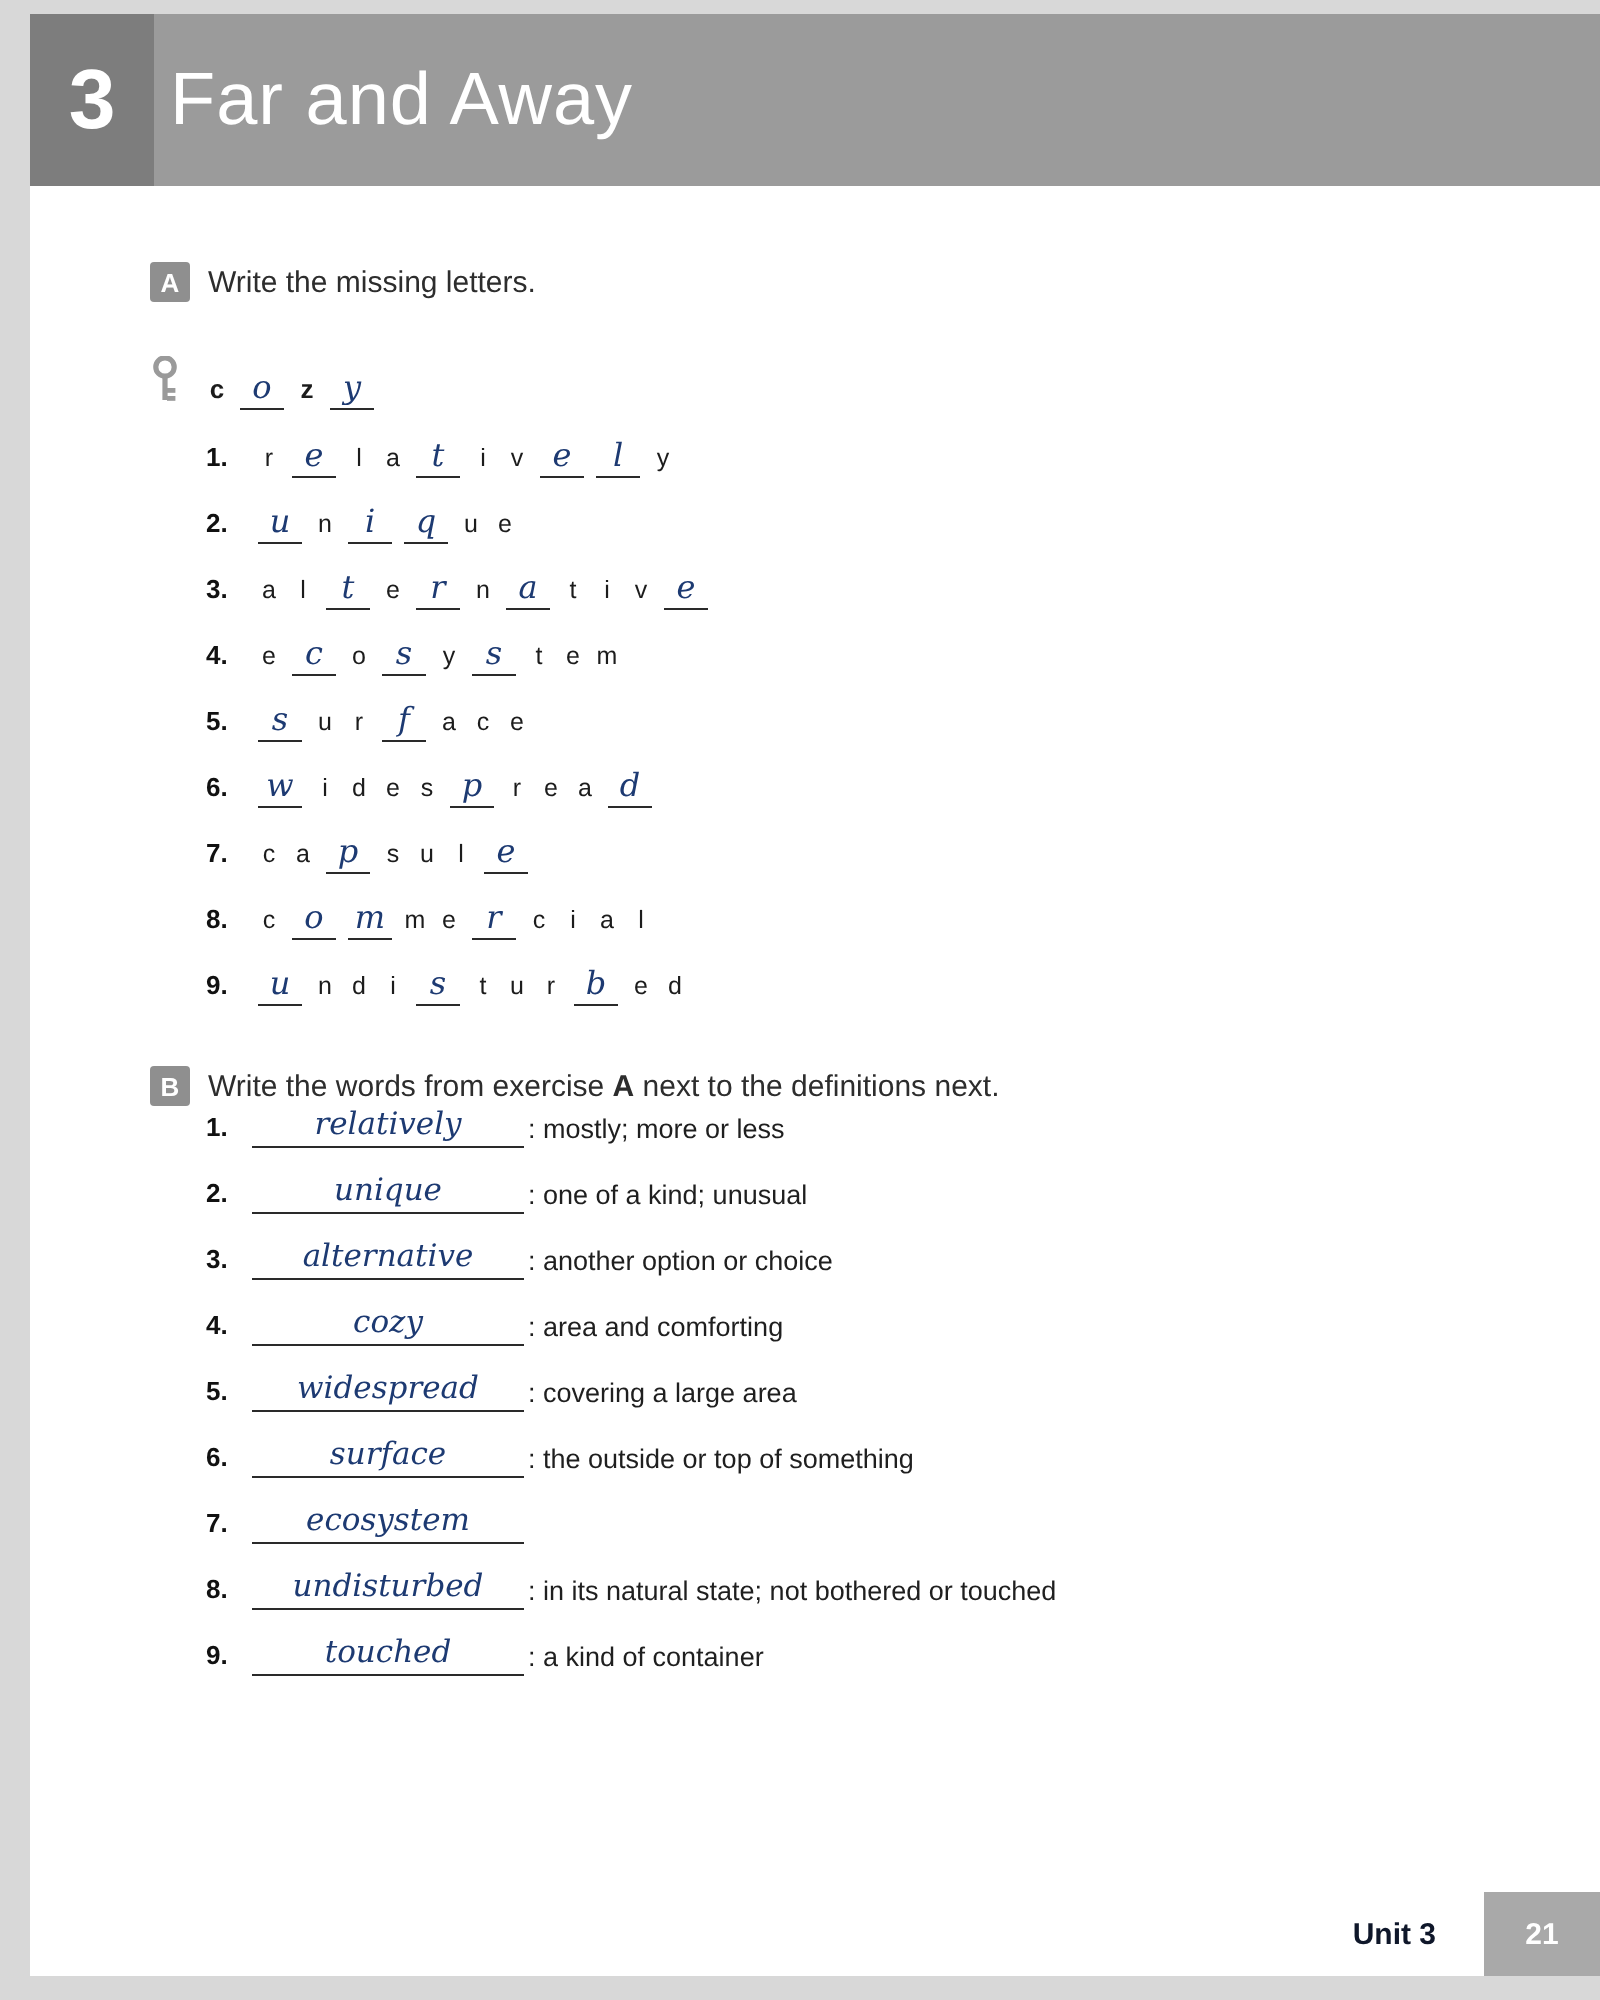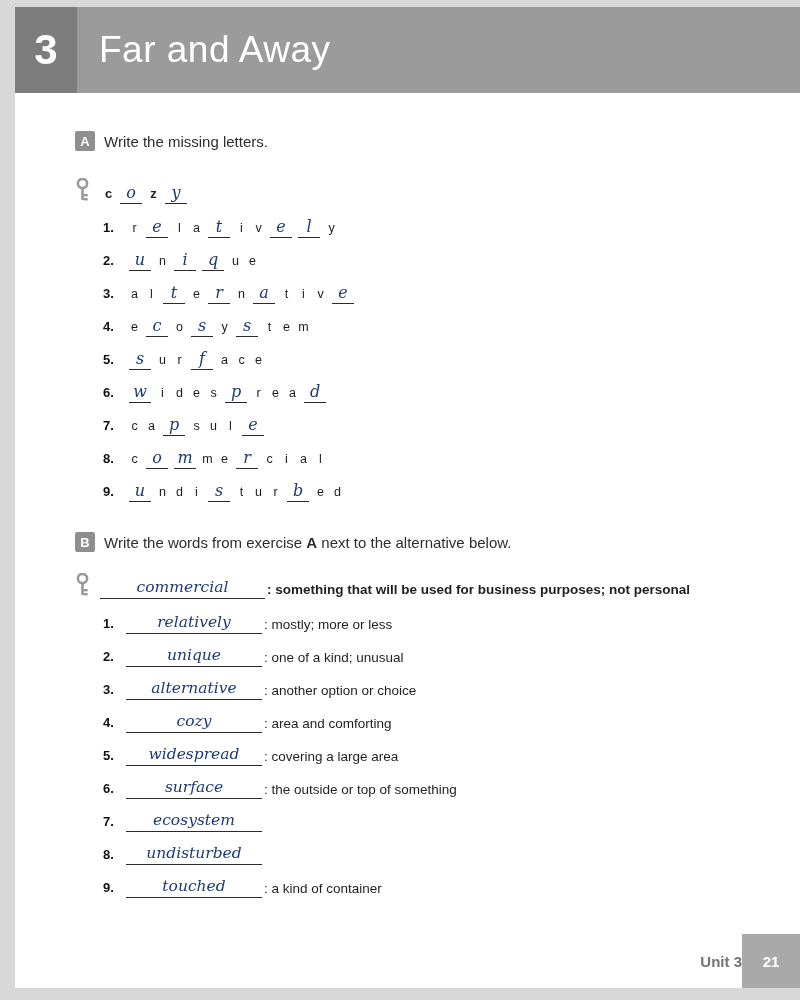--- a/index.html
+++ b/index.html
@@ -19,21 +19,21 @@
     height:86px; background:#9b9b9b;
     display:flex; align-items:center;
   }
   .unit-num {
     width:62px; height:86px; background:#7d7d7d;
     color:#fff; font-size:42px; font-weight:bold;
     display:flex; align-items:center; justify-content:center;
   }
   .unit-title {
     color:#fff; font-size:37px; font-weight:400;
-    padding-left:22px; letter-spacing:0.5px;text-align:center;
+    padding-left:8px; letter-spacing:0.5px;text-align:center;
   }
   
   .content { padding-left:60px; }
   .sec-head { display:flex; align-items:center; gap:9px; margin-top:38px; }
   .sec-b .sec-head { margin-top:30px; }
   .sec-label {
     width:20px; height:20px; background:#8f8f8f; border-radius:2px;
     color:#fff; font-size:13px; font-weight:bold;
     display:flex; align-items:center; justify-content:center; flex:none;
   }
@@ -71,23 +71,23 @@
   }
   .b-line.ex-line { width:165px; }
   .b-ans { font-size:15.5px; line-height:19px; display:inline-block; }
   .defn { font-size:13.5px; color:#1f1f1f; margin-left:2px; line-height:19px; white-space:nowrap; }
   .defn.bold { font-weight:bold; }
   
   .footer {
     position:absolute; right:0; bottom:0;
     display:flex; align-items:center;
   }
-  .unit-label { font-size:15px; font-weight:bold; color:#737373; margin-right:0; }
+  .unit-label { font-size:15px; font-weight:bold; color:#0f172a; margin-right:24px; }
   .page-box {
-    width:58px; height:54px; background:#a9a9a9;
+    width:58px; height:42px; background:#a9a9a9;
     color:#fff; font-size:15px; font-weight:bold;
     display:flex; align-items:center; justify-content:center;
   }
 </style>
 </head>
 <body>
 
 <div class="page">
 
   <header class="banner">
@@ -246,35 +246,23 @@
               <span class="ltr">e</span>
               <span class="ltr">d</span>
             </span>
           </div>
         </div>
     </section>
 
     <section class="sec sec-b">
       <div class="sec-head">
         <span class="sec-label">B</span>
-        <span class="sec-instr"><span>Write the words from exercise </span><b>A</b><span> next to the alternative below.</span></span>
+        <span class="sec-instr"><span>Write the words from exercise </span><b>A</b><span> next to the definitions next.</span></span>
       </div>
 
-      <div class="row example-row b-row">
-        <span class="key">
-          <svg width="15" height="24" viewBox="0 0 15 24">
-            <circle cx="7.5" cy="5.5" r="4.6" fill="none" stroke="#9a9a9a" stroke-width="2.6"></circle>
-            <rect x="6.2" y="9" width="2.6" height="13" fill="#9a9a9a"></rect>
-            <rect x="8.5" y="16" width="4.2" height="2.4" fill="#9a9a9a"></rect>
-            <rect x="8.5" y="20" width="4.2" height="2.4" fill="#9a9a9a"></rect>
-          </svg>
-        </span>
-        <span class="b-line ex-line"><span class="b-ans">commercial</span></span>
-        <span class="defn bold">: something that will be used for business purposes; not personal</span>
-      </div>
 
       <div id="b-items">
           <div class="row b-row item-row">
             <span class="num">1.</span>
             <span class="b-line"><span class="b-ans">relatively</span></span>
             <span class="defn">: mostly; more or less</span>
           </div>
           <div class="row b-row item-row">
             <span class="num">2.</span>
             <span class="b-line"><span class="b-ans">unique</span></span>
@@ -300,20 +288,21 @@
             <span class="b-line"><span class="b-ans">surface</span></span>
             <span class="defn">: the outside or top of something</span>
           </div>
           <div class="row b-row item-row">
             <span class="num">7.</span>
             <span class="b-line"><span class="b-ans">ecosystem</span></span>
           </div>
           <div class="row b-row item-row">
             <span class="num">8.</span>
             <span class="b-line"><span class="b-ans">undisturbed</span></span>
+            <span class="defn">: in its natural state; not bothered or touched</span>
           </div>
           <div class="row b-row item-row">
             <span class="num">9.</span>
             <span class="b-line"><span class="b-ans">touched</span></span>
             <span class="defn">: a kind of container</span>
           </div>
         </div>
     </section>
 
   </main>

